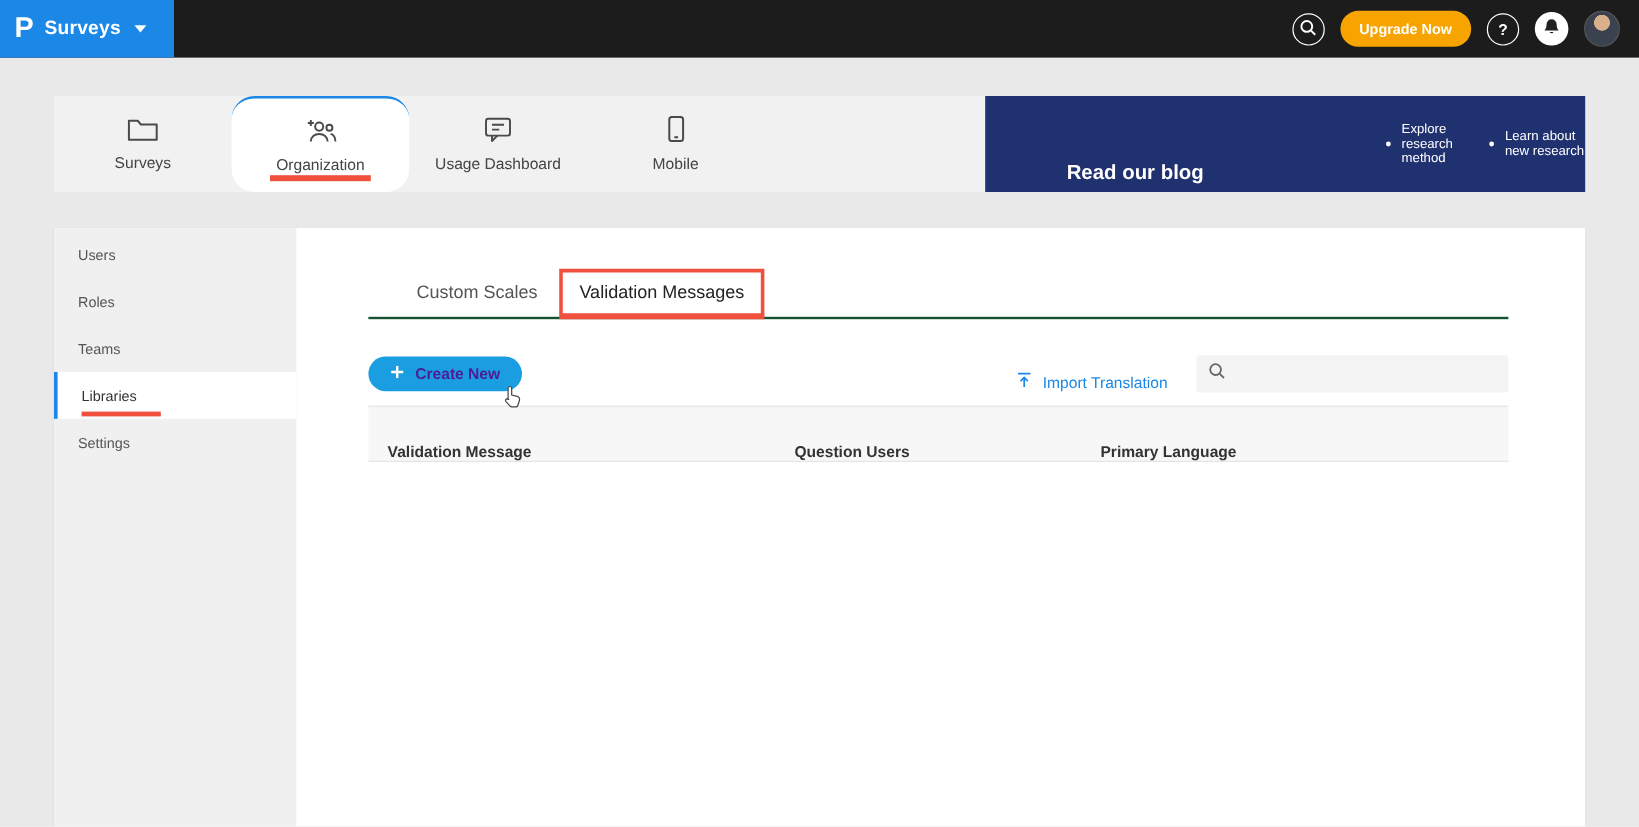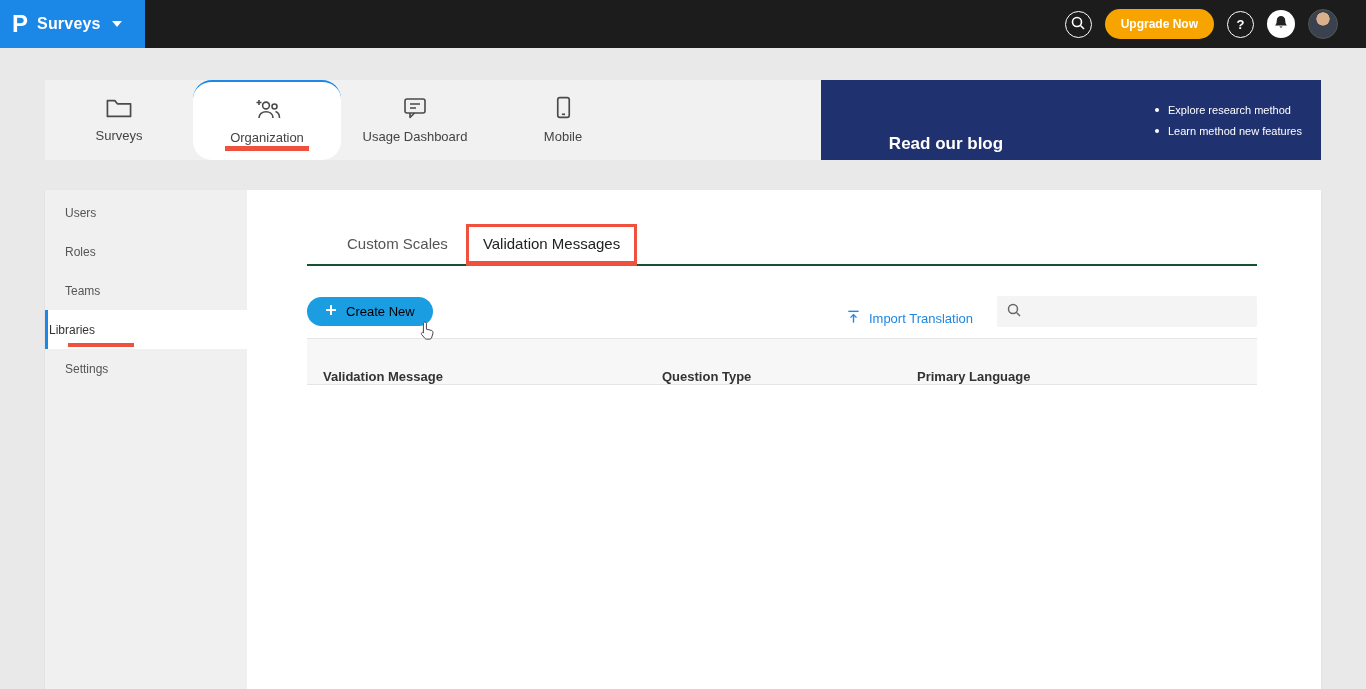--- a/index.html
+++ b/index.html
@@ -5,54 +5,54 @@
   * { margin:0; padding:0; box-sizing:border-box; }
   html,body { width:1366px; height:689px; overflow:hidden; }
   body { background:#e9e9e9; font-family:"Liberation Sans", sans-serif; }
 
   
   .topbar { height:48px; background:#1c1c1c; display:flex; align-items:center; justify-content:space-between; }
   .logo-area { width:145px; height:48px; background:#1b87e6; display:flex; align-items:center; padding:0 12px; gap:9px; cursor:pointer; }
   .logo-p { color:#fff; font-size:24px; font-weight:bold; line-height:1; }
   .app-name { color:#fff; font-size:16px; font-weight:bold; letter-spacing:.2px; }
   .caret-down { width:0; height:0; border-left:5px solid transparent; border-right:5px solid transparent; border-top:6px solid #fff; margin-left:2px; }
-  .topbar-right { display:flex; align-items:center; gap:13px; padding-right:28px; }
+  .topbar-right { display:flex; align-items:center; gap:13px; padding-right:16px; }
   .circle-btn { width:27px; height:27px; border:1.5px solid #fff; border-radius:50%; display:flex; align-items:center; justify-content:center; color:#fff; font-size:13px; font-weight:bold; cursor:pointer; background:transparent; }
   .upgrade-btn { background:#f7a400; color:#fff; font-weight:bold; font-size:12px; padding:8px 16px; border-radius:16px; border:none; cursor:pointer; font-family:inherit; }
   .bell-btn { width:28px; height:28px; background:#fff; border-radius:50%; display:flex; align-items:center; justify-content:center; cursor:pointer; border:none; }
   .avatar { width:30px; height:30px; border-radius:50%; cursor:pointer; background:radial-gradient(circle at 50% 32%, #d9b08c 0 27%, #39424e 29% 100%); border:1px solid #555; }
 
   
   .nav-strip { margin:32px 45px 0 45px; height:80px; display:flex; background:#f1f1f1; }
   .nav-tabs { display:flex; }
   .nav-tab { width:148px; display:flex; flex-direction:column; align-items:center; justify-content:center; gap:7px; color:#444; font-size:13px; cursor:pointer; position:relative; }
   .nav-tab.active { background:#fff; border-top:2px solid #1b87e6;border-radius:19px; }
   .nav-tab .red-underline { position:absolute; bottom:9px; left:50%; transform:translateX(-50%); width:84px; height:5px; background:#f0513f; }
   .nav-spacer { flex:1; }
   .blog-panel { width:500px; height:80px; background:#20316f; display:flex; align-items:center; color:#fff; }
   .blog-title { width:250px; text-align:center; font-size:17px; font-weight:bold; cursor:pointer;margin-top:48px; }
-  .blog-bullets { flex:1; display:flex; flex-direction:column; gap:9px; font-size:11px; padding-left:84px; }
+  .blog-bullets { flex:1; display:flex; gap:9px; font-size:11px; padding-left:84px; }
   .blog-bullet { display:flex; align-items:center; }
   .blog-bullet::before { content:""; width:4px; height:4px; border-radius:50%; background:#fff; display:inline-block; margin-right:9px; flex:none; }
 
   
   .card { margin:30px 45px 0 45px; height:499px; background:#fff; display:flex; box-shadow:0 1px 2px rgba(0,0,0,.08); }
   .sidebar { width:202px; background:#f0f0f0; padding-top:3px; flex:none; }
   .side-item { height:39px; display:flex; align-items:center; padding-left:20px; font-size:12px; color:#555; cursor:pointer; position:relative; }
-  .side-item.active { background:#fff; border-left:3px solid #1b87e6; padding-left:1px; color:#333; }
+  .side-item.active { background:#fff; border-left:3px solid #1b87e6; padding-left:20px; color:#333; }
   .side-item .red-underline { position:absolute; bottom:2px; left:20px; width:66px; height:4px; background:#f0513f; }
 
   .content { flex:1; padding:34px 64px 0 60px; position:relative; }
   .tabs-row { display:flex; align-items:flex-end; border-bottom:2px solid #14532d; padding-left:24px; }
   .tab { font-size:15px; color:#555; padding:10px 16px 12px 16px; cursor:pointer; }
   .tab.active { color:#222; border-bottom:2px solid #1b87e6; padding-bottom:10px; }
   .tab.annotated { border:3px solid #f0513f; border-bottom-width:5px; margin-left:2px; margin-bottom:-2px; padding:8px 14px 9px 14px; }
 
   .toolbar { margin-top:30px; display:flex; justify-content:space-between; align-items:center; position:relative; }
-  .btn-create { display:flex; align-items:center; gap:9px; background:#1b9de2; color:#000000; border:none; border-radius:15px; height:29px; padding:0 18px; font-size:13px; font-weight:normal; cursor:pointer; font-family:inherit; }
+  .btn-create { display:flex; align-items:center; gap:9px; background:#1b9de2; color:#4c1d95; border:none; border-radius:15px; height:29px; padding:0 18px; font-size:13px; font-weight:bold; cursor:pointer; font-family:inherit; }
   .cursor-icon { position:absolute; left:112px; top:25px; pointer-events:none; }
   .right-tools { display:flex; align-items:flex-end; gap:24px; }
   .import-link { display:flex; align-items:center; gap:8px; color:#1b87e6; font-size:13px; cursor:pointer; text-decoration:none; }
   .search-box { width:260px; height:31px; background:#f4f4f4; display:flex; align-items:center; padding:0 10px; gap:8px; border-radius:2px; }
   .search-box input { flex:1; border:none; outline:none; background:transparent; font-size:13px; color:#333; font-family:inherit; }
 
   .table-head { margin-top:11px; height:47px; background:#f7f7f7; border-top:1px solid #e5e5e5; border-bottom:1px solid #e5e5e5; display:flex; align-items:flex-end; font-size:13px; font-weight:bold; color:#333; }
   .th-1 { width:355px; padding-left:16px; }
   .th-2 { width:255px; }
   .th-3 { flex:1; }
@@ -132,21 +132,21 @@
           </svg>
       </span>
       <span>Mobile</span>
     </div>
   </div>
   <div class="nav-spacer"></div>
   <div class="blog-panel">
     <div class="blog-title">Read our blog</div>
     <div class="blog-bullets">
       <div class="blog-bullet">Explore research method</div>
-      <div class="blog-bullet">Learn method new features</div>
+      <div class="blog-bullet">Learn about new research</div>
     </div>
   </div>
 </nav>
 
 <main class="card">
 
   <aside class="sidebar">
     <div class="side-item">
       <span>Users</span>
     </div>
@@ -206,20 +206,20 @@
                 <path d="M9.5 9.5L13 13"></path>
               </svg>
           </span>
           <input type="text" value="" style="">
         </div>
       </div>
     </div>
 
     <div class="table-head">
       <div class="th-1">Validation Message</div>
-      <div class="th-2">Question Type</div>
+      <div class="th-2">Question Users</div>
       <div class="th-3">Primary Language</div>
     </div>
 
     <div></div>
 
   </section>
 </main>
 
 </body></html>

